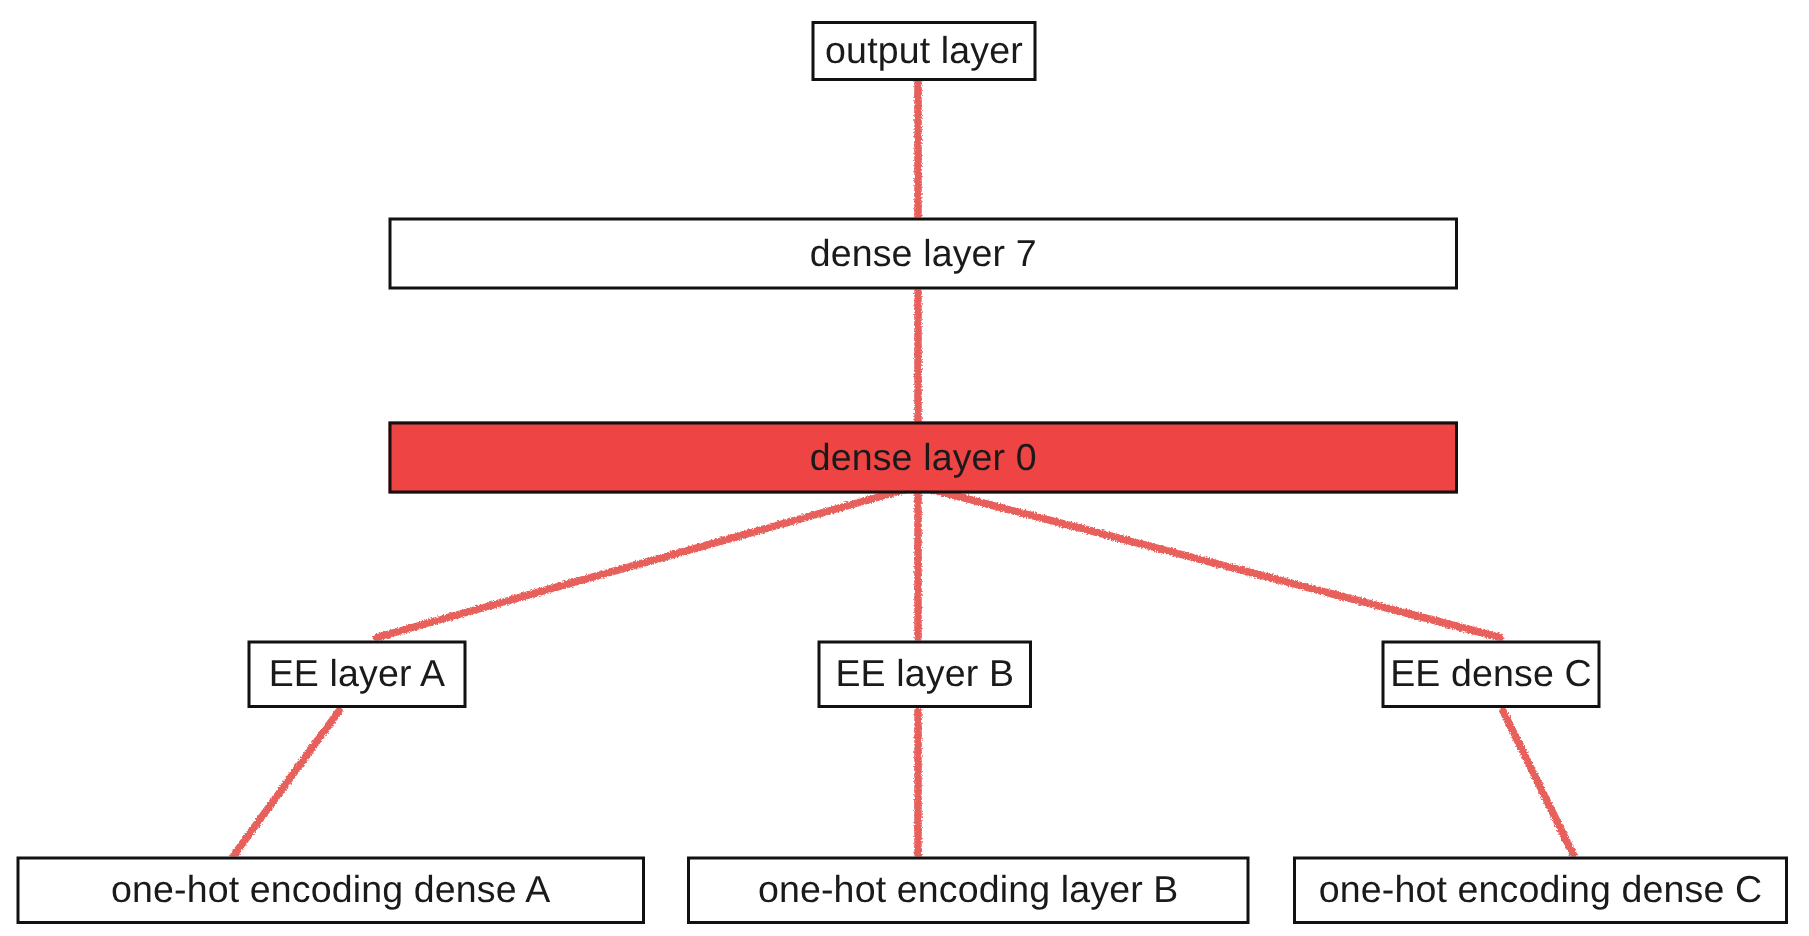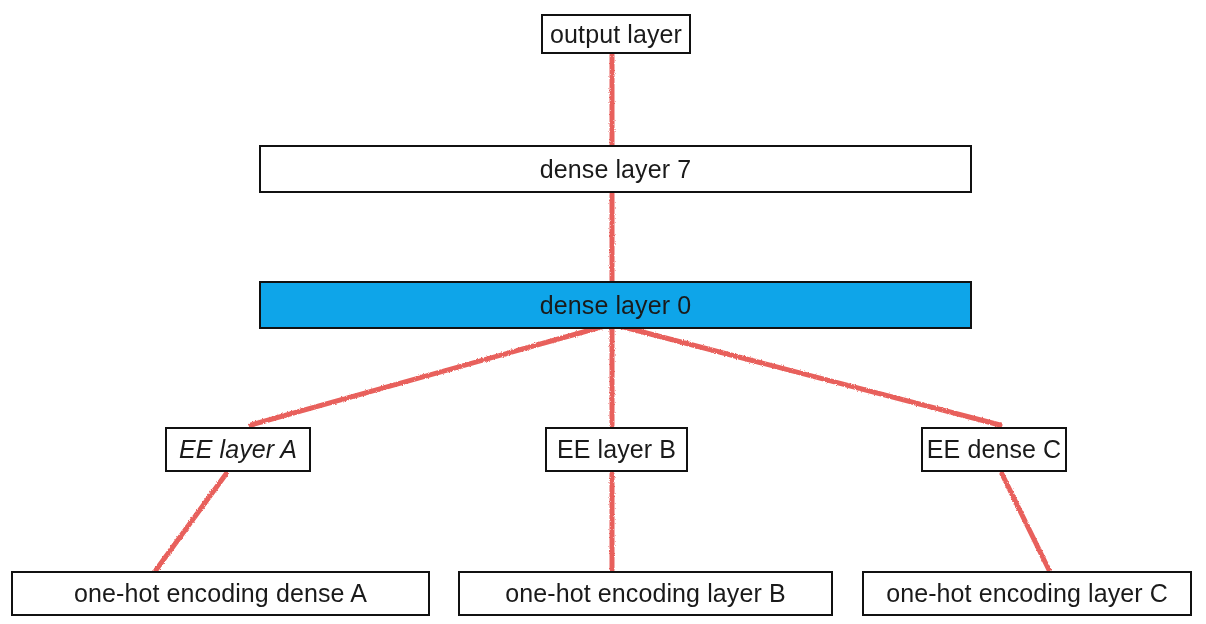--- a/index.html
+++ b/index.html
@@ -69,41 +69,41 @@
   </svg>
 
   <div class="node-box" style="left: 541px; top: 14px; width: 150px; height: 40px; border-color: rgb(17, 17, 17); background: rgb(255, 255, 255);">
     <span class="node-label" style="color: rgb(26, 26, 26);">output layer</span>
   </div>
 
   <div class="node-box" style="left: 259px; top: 145px; width: 713px; height: 48px; border-color: rgb(17, 17, 17); background: rgb(255, 255, 255);">
     <span class="node-label" style="color: rgb(26, 26, 26);">dense layer 7</span>
   </div>
 
-  <div class="node-box" style="left: 259px; top: 281px; width: 713px; height: 48px; border-color: rgb(17, 17, 17); background: #0ea5e9;">
+  <div class="node-box" style="left: 259px; top: 281px; width: 713px; height: 48px; border-color: rgb(17, 17, 17); background: #ef4444;">
     <span class="node-label" style="color: rgb(26, 26, 26);">dense layer 0</span>
   </div>
 
   <div class="node-box" style="left: 165px; top: 427px; width: 146px; height: 45px; border-color: rgb(17, 17, 17); background: rgb(255, 255, 255);">
-    <span class="node-label" style="color: rgb(26, 26, 26); font-style: italic;">EE layer A</span>
+    <span class="node-label" style="color: rgb(26, 26, 26);">EE layer A</span>
   </div>
 
   <div class="node-box" style="left: 545px; top: 427px; width: 143px; height: 45px; border-color: rgb(17, 17, 17); background: rgb(255, 255, 255);">
     <span class="node-label" style="color: rgb(26, 26, 26);">EE layer B</span>
   </div>
 
   <div class="node-box" style="left: 921px; top: 427px; width: 146px; height: 45px; border-color: rgb(17, 17, 17); background: rgb(255, 255, 255);">
     <span class="node-label" style="color: rgb(26, 26, 26);">EE dense C</span>
   </div>
 
   <div class="node-box" style="left: 11px; top: 571px; width: 419px; height: 45px; border-color: rgb(17, 17, 17); background: rgb(255, 255, 255);">
     <span class="node-label" style="color: rgb(26, 26, 26);">one-hot encoding dense A</span>
   </div>
 
   <div class="node-box" style="left: 458px; top: 571px; width: 375px; height: 45px; border-color: rgb(17, 17, 17); background: rgb(255, 255, 255); justify-content: center;">
     <span class="node-label" style="color: rgb(26, 26, 26);">one-hot encoding layer B</span>
   </div>
 
   <div class="node-box" style="left: 862px; top: 571px; width: 330px; height: 45px; border-color: rgb(17, 17, 17); background: rgb(255, 255, 255);">
-    <span class="node-label" style="color: rgb(26, 26, 26);">one-hot encoding layer C</span>
+    <span class="node-label" style="color: rgb(26, 26, 26);">one-hot encoding dense C</span>
   </div>
 
 </div>
 
 </body></html>

